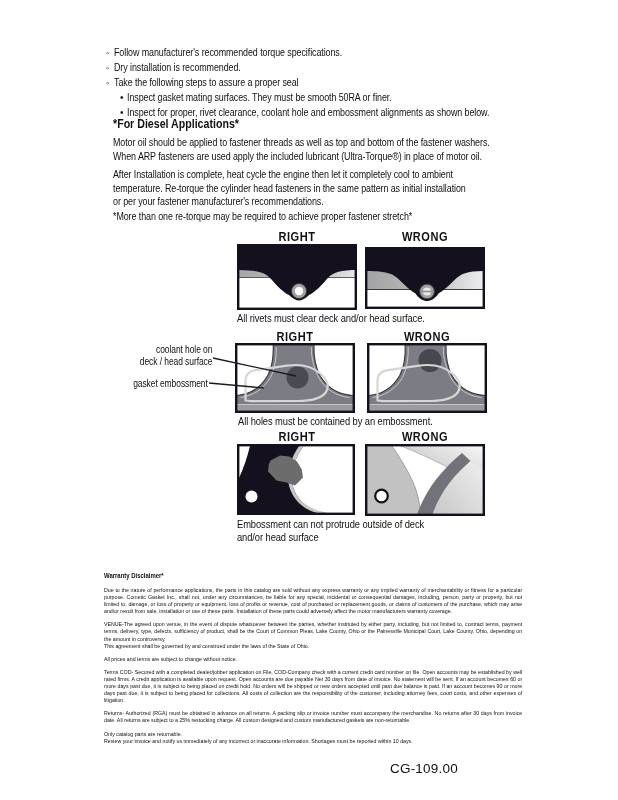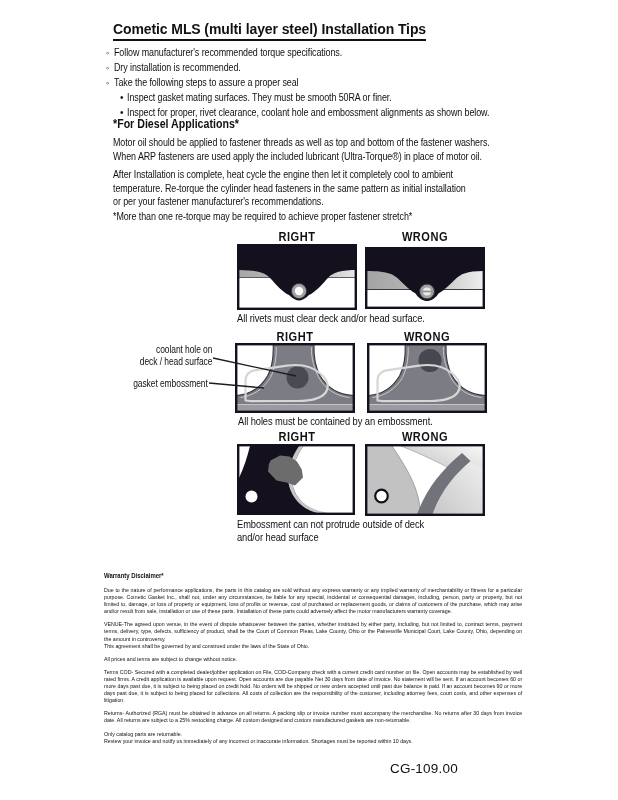--- a/index.html
+++ b/index.html
@@ -31,21 +31,20 @@
   .wh{font-size:7px;font-weight:bold;margin-bottom:7px;white-space:nowrap;}
   .wb{width:492px;font-size:6.2px;line-height:7.1px;margin-bottom:6px;
       text-align:justify;white-space:pre-line;letter-spacing:0;}
   .footer{position:absolute;left:390px;top:761px;font-size:13.5px;letter-spacing:0.2px;}
 </style>
 </head>
 <body>
 
 <div class="page">
 
-  <div class="title">Cometic MLS (multi layer steel) Installation Tips</div>
 
   <div class="bullets">
     <div class="brow">
         <span class="mk">◦</span>
         <span class="cx">Follow manufacturer's recommended torque specifications.</span>
       </div>
     <div class="brow">
         <span class="mk">◦</span>
         <span class="cx">Dry installation is recommended.</span>
       </div>

